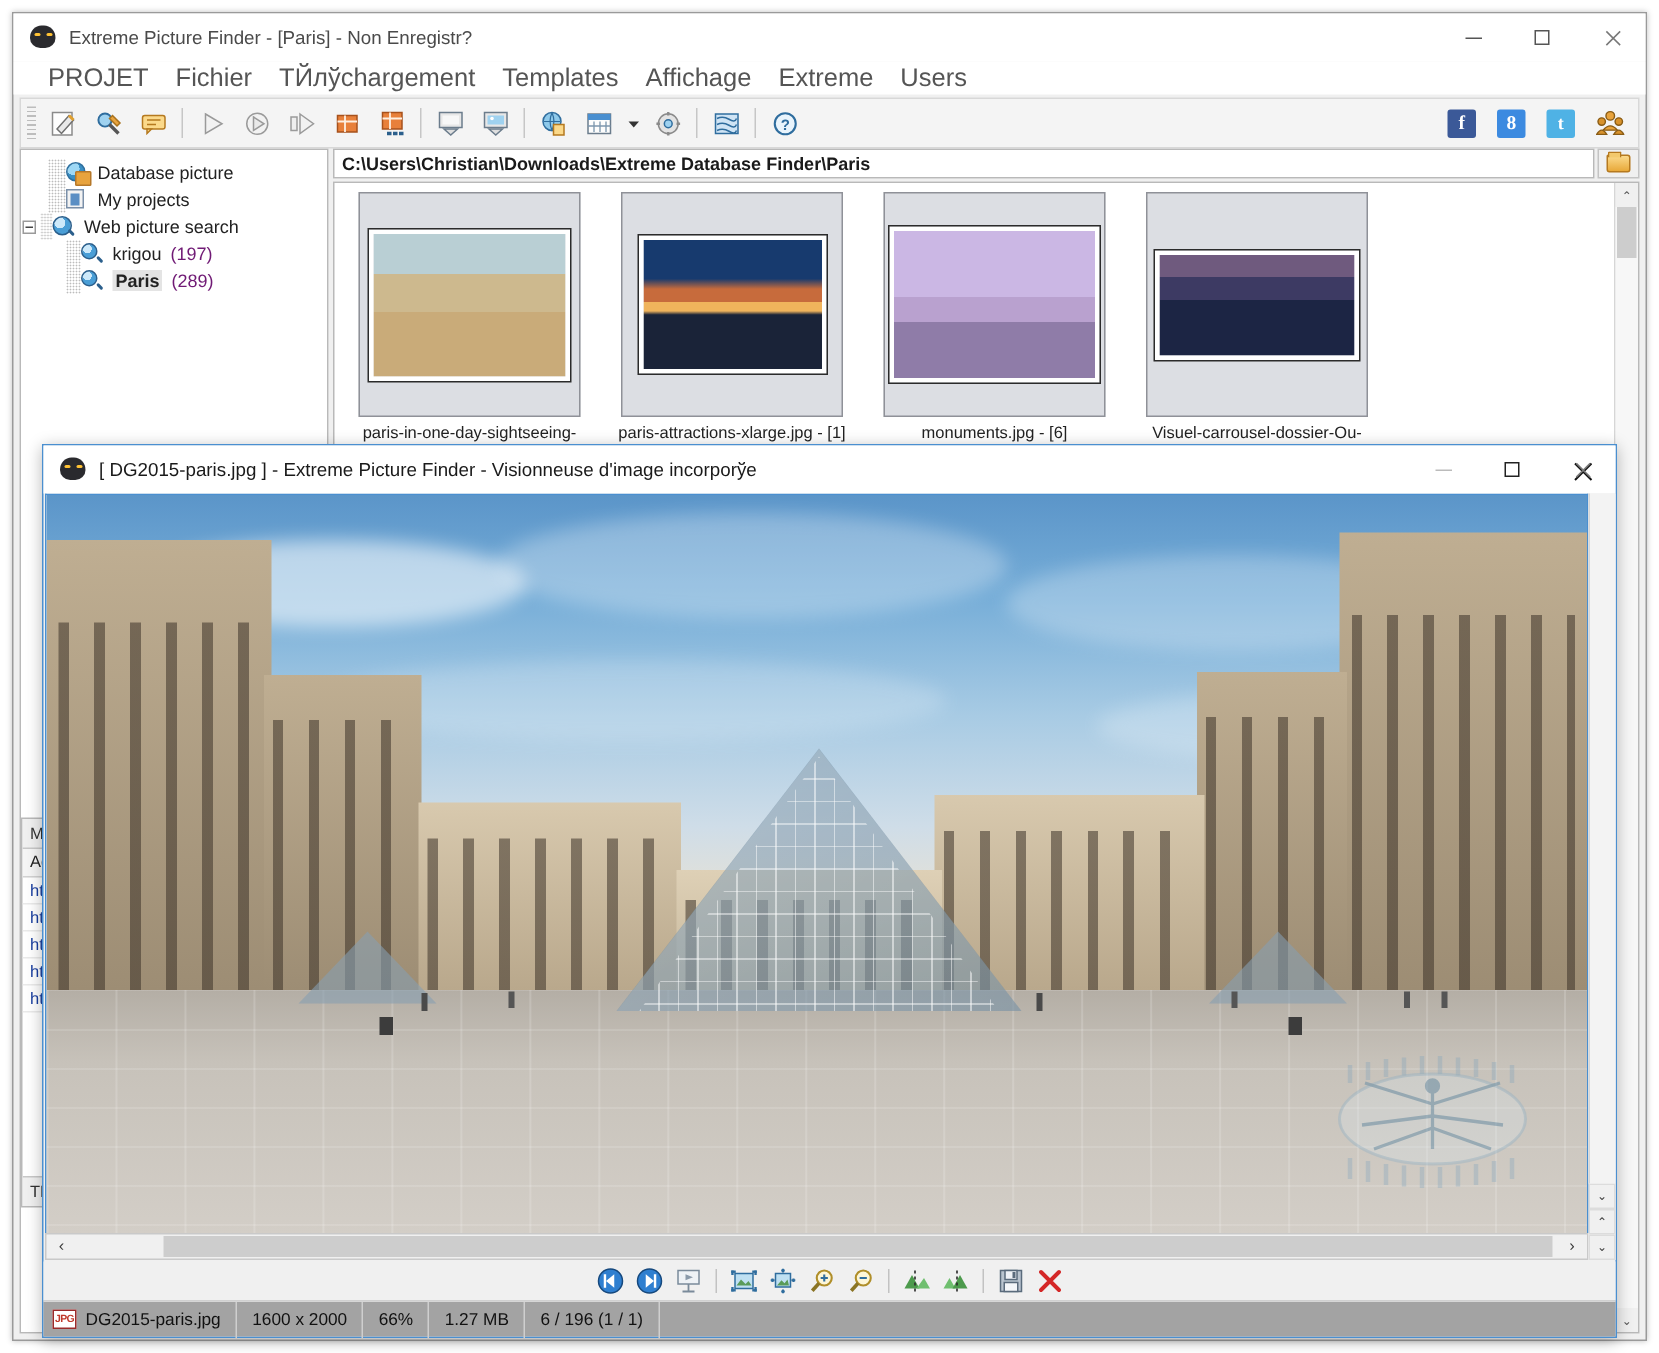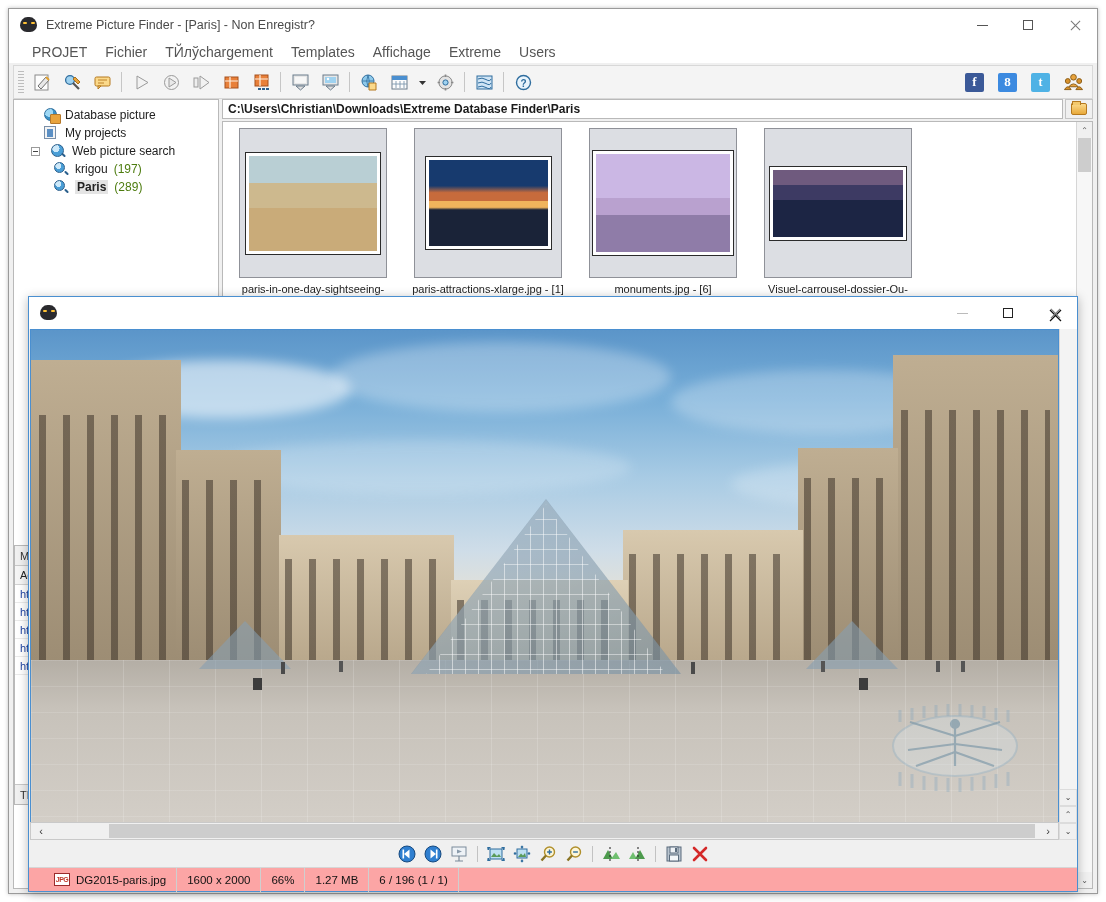--- a/index.html
+++ b/index.html
@@ -78,21 +78,21 @@
   .glyph-close::before { transform: rotate(45deg); }
   .glyph-close::after  { transform: rotate(-45deg); }
 
   
   .menubar {
     height: 22px;
     background: #ffffff;
     display: flex;
     align-items: center;
     padding-left: 14px;
-    font-size: 14px;
+    font-size: 17px;
     color: #555;
   }
   .menu-item {
     padding: 2px 9px;
     white-space: nowrap;
   }
 
   
   .toolbar {
     margin: 2px 4px 0 4px;
@@ -141,21 +141,21 @@
     width: 206px;
     background: #ffffff;
     border: 1px solid #b9b9b9;
     padding: 6px 0 0 0;
     font-size: 12px;
     color: #222;
     position: relative;
   }
   .tree-row {
     display: flex; align-items: center;
-    height: 18px; padding-left: 17px;
+    height: 18px; padding-left: 1px;
     white-space: nowrap;
   }
   .tree-row.depth1 { padding-left: 30px; }
   .tree-row.depth0b { padding-left: 18px; }
   .tw-dots {
     width: 12px; height: 18px;
     background-image: radial-gradient(#b0b0b0 0.6px, transparent 0.7px);
     background-size: 2px 2px;
     opacity: .85;
   }
@@ -202,21 +202,21 @@
   .ic-magnify::after {
     content: ""; position: absolute; left: 9px; top: 9px;
     width: 5px; height: 2px; background: #2b5f8c;
     transform: rotate(45deg); border-radius: 1px;
   }
   .ic-magnify.small { width: 11px; height: 11px; }
   .t-label { margin-right: 6px; }
   .t-label.sel {
     background: #e4e4e4; font-weight: bold; padding: 0 2px;
   }
-  .t-count { color: #4d7c0f; }
+  .t-count { color: #701a75; }
 
   
   .right-pane {
     flex: 1;
     margin-left: 3px;
     display: flex; flex-direction: column;
     position: relative;
   }
   .pathbar {
     height: 20px;
@@ -412,24 +412,24 @@
     background: #f0f0f0;
   }
   .vt-btn {
     width: 26px; height: 22px;
     display: flex; align-items: center; justify-content: center;
   }
   .vt-sep { width: 1px; height: 16px; background: #c2c2c2; margin: 0 5px; }
   .v-status {
     position: absolute; left: 0; right: 0; bottom: 0;
     height: 24px;
-    background: #fca5a5;
+    background: #a3a3a3;
     border-top: 1px solid #d6d6d6;
     display: flex; align-items: center;
-    font-size: 11.5px; color: #111; padding-left: 19px;
+    font-size: 11.5px; color: #111;
   }
   .vs-cell {
     height: 24px;
     display: flex; align-items: center;
     padding: 0 10px;
     border-right: 1px solid #cfcfcf;
     white-space: nowrap;
   }
   .vs-cell.first { padding-left: 6px; gap: 6px; }
   .jpg-ic {
@@ -783,20 +783,21 @@
       </div>
     </div>
   </div>
 
   <div class="viewer">
 
     <div class="v-title">
       <div class="title-icon">
           <div class="panther"></div>
         </div>
+      <div class="v-title-text">[ DG2015-paris.jpg ] - Extreme Picture Finder - Visionneuse d'image incorporўe</div>
       <div class="win-ctrls">
         <div class="win-btn">
             <div class="glyph-min" style="background:#bbb"></div>
           </div>
         <div class="win-btn">
             <div class="glyph-max" style="border-color:#222"></div>
           </div>
         <div class="win-btn close">
           <div class="glyph-close" style="--c:#111">
             <svg width="13" height="13" viewBox="0 0 13 13">

